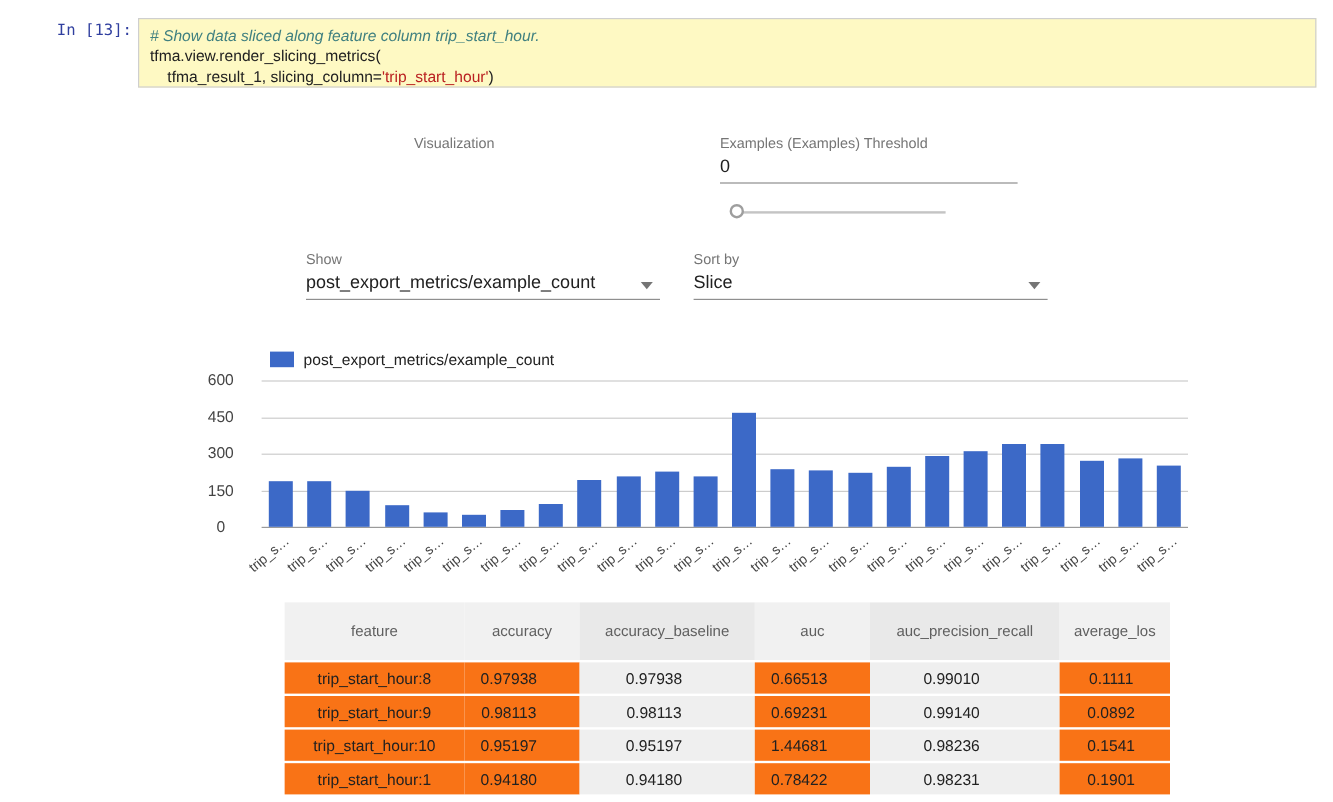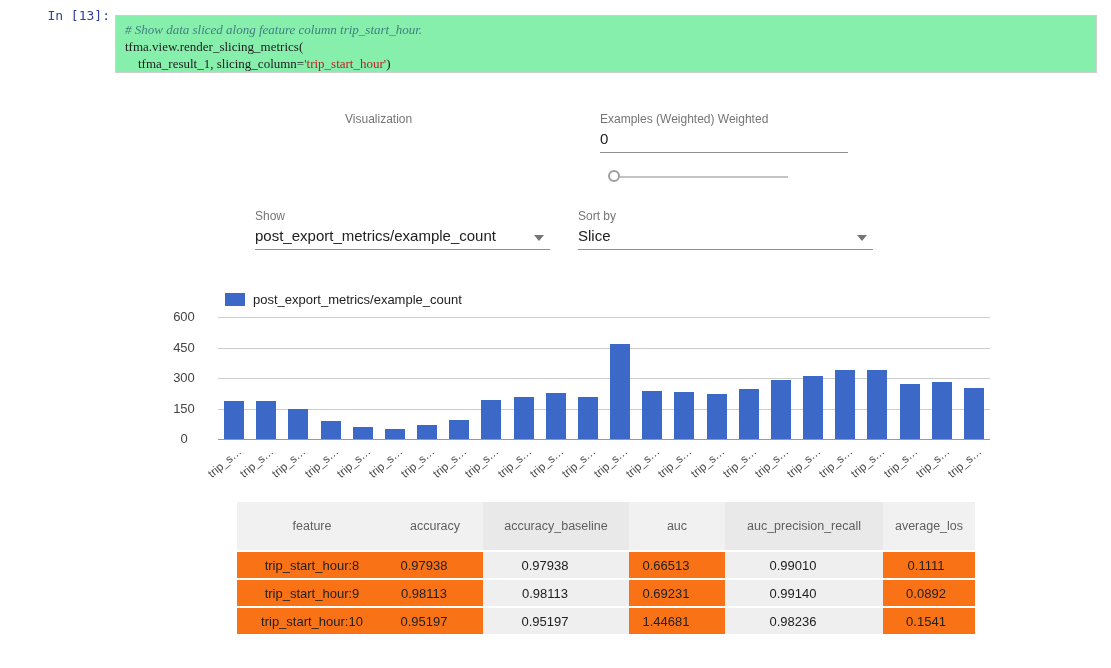--- a/index.html
+++ b/index.html
@@ -1,25 +1,25 @@
 <!DOCTYPE html>
 <html><head>
 <meta charset="utf-8">
 <style>
   * { margin:0; padding:0; box-sizing:border-box; }
   html,body { width:1111px; height:668px; background:#ffffff; overflow:hidden;
               font-family:"Liberation Sans", sans-serif; }
   .page { position:relative; width:1111px; height:668px; }
 
   
-  .prompt { position:absolute; left:28px; top:8px; width:82px; text-align:right;
+  .prompt { position:absolute; left:28px; top:18px; width:82px; text-align:right;
             font-family:"DejaVu Sans Mono", monospace; font-size:13px; color:#303F9F; }
   .code-box { position:absolute; left:115px; top:15px; width:982px; height:58px;
-              background:#86efac; border:1px solid #cfcfcf; padding:5px 9px;
-              font-family:Liberation Serif, serif; font-size:13px; line-height:17px;
+              background:#fef9c3; border:1px solid #cfcfcf; padding:5px 9px;
+              font-family:Liberation Sans, sans-serif; font-size:13px; line-height:17px;
               white-space:pre; color:#212121; }
   .tok-comment { color:#408080; font-style:italic; }
   .tok-string  { color:#BA2121; }
   .tok-plain   { color:#212121; }
 
   
   .ctl-label { position:absolute; font-size:12px; color:#757575; }
   .dd { position:absolute; height:24px; border-bottom:1px solid #8f8f8f;
         font-size:15px; color:#212121; padding:1px 18px 0 0; white-space:nowrap; cursor:pointer; }
   .dd .arr { position:absolute; right:6px; top:9px; width:0; height:0;
@@ -63,21 +63,21 @@
 </head>
 <body>
 
 <div class="page">
 
   <div class="prompt">In [13]:</div>
   <div class="code-box"><div id="code"><div><span class="tok-comment"># Show data sliced along feature column trip_start_hour.</span></div><div><span class="tok-plain">tfma.view.render_slicing_metrics(</span></div><div><span class="tok-plain">    tfma_result_1, slicing_column=</span><span class="tok-string">'trip_start_hour'</span><span class="tok-plain">)</span></div></div></div>
 
   <div class="ctl-label" style="left:345px;top:112px">Visualization</div>
 
-  <div class="ctl-label" style="left:600px;top:112px">Examples (Weighted) Weighted</div>
+  <div class="ctl-label" style="left:600px;top:112px">Examples (Examples) Threshold</div>
   <div class="txtin" style="left:600px;top:129px;width:248px">
     <span>0</span>
   </div>
 
   <div class="slider">
     <div class="track"></div>
     <div class="knob"></div>
   </div>
 
   <div class="ctl-label" style="left:255px;top:209px">Show</div>
@@ -194,17 +194,25 @@
             <td class="num">0.0892</td>
           </tr>
           <tr>
             <td class="feat">trip_start_hour:10</td>
             <td class="num">0.95197</td>
             <td class="num shade">0.95197</td>
             <td class="num">1.44681</td>
             <td class="num shade">0.98236</td>
             <td class="num">0.1541</td>
           </tr>
+          <tr>
+            <td class="feat">trip_start_hour:1</td>
+            <td class="num">0.94180</td>
+            <td class="num shade">0.94180</td>
+            <td class="num">0.78422</td>
+            <td class="num shade">0.98231</td>
+            <td class="num">0.1901</td>
+          </tr>
         </tbody>
     </table>
   </div>
 
 </div>
 
 </body></html>

